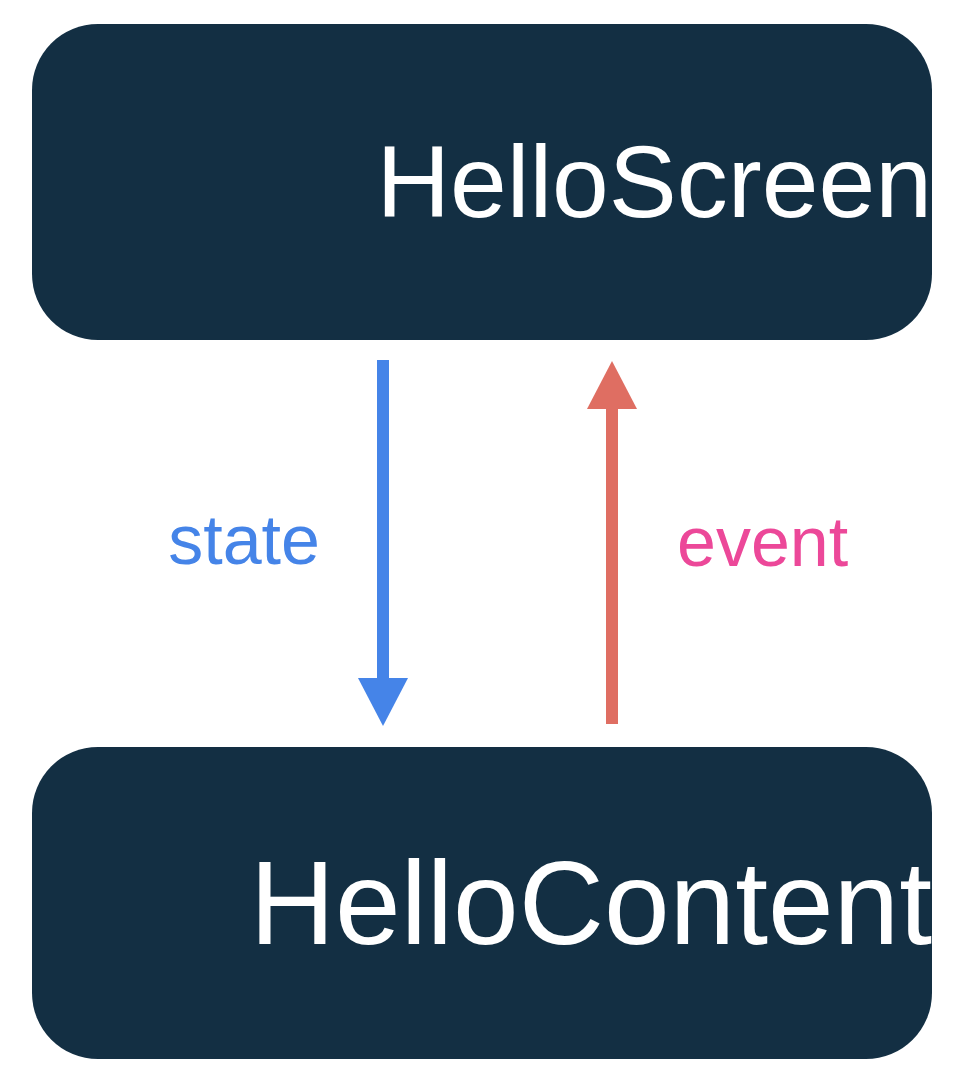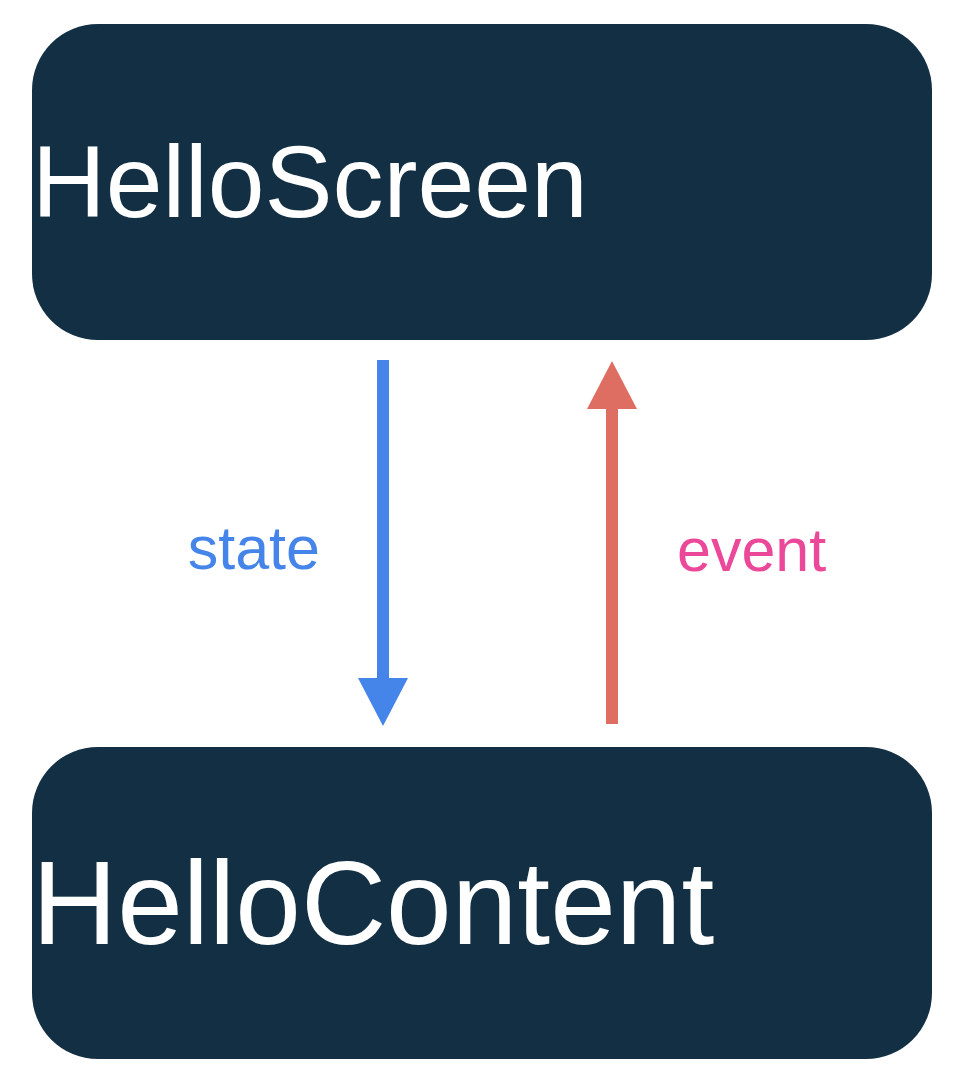--- a/index.html
+++ b/index.html
@@ -17,21 +17,21 @@
   }
   
   .node {
     position: absolute;
     left: 32px;
     width: 900px;
     background: #132F43;
     border-radius: 66px;
     display: flex;
     align-items: center;
-    justify-content: flex-start;
+    justify-content: flex-end;
   }
   .node-top    { top: 24px;  height: 316px; }
   .node-bottom { top: 747px; height: 312px; }
   .node-label {
     color: #FFFFFF;
     letter-spacing: 0px;
     white-space: nowrap;
   }
   .node-top .node-label    { font-size: 102px; }
   .node-bottom .node-label { font-size: 118px; }
@@ -69,24 +69,23 @@
     left: 587px;
     top: 361px;
     border-left: 25px solid transparent;
     border-right: 25px solid transparent;
     border-bottom: 48px solid #DF6E62;
   }
 
   
   .edge-label {
     position: absolute;
-    font-size: 61px;
+    font-size: 70px;
     line-height: 90px;
     white-space: nowrap;
-    margin-top: 8px;
   }
   .edge-label-state {
     left: 40px;
     top: 495px;
     width: 280px;
     text-align: right;
     color: #4584E8;
   }
   .edge-label-event {
     left: 677px;

